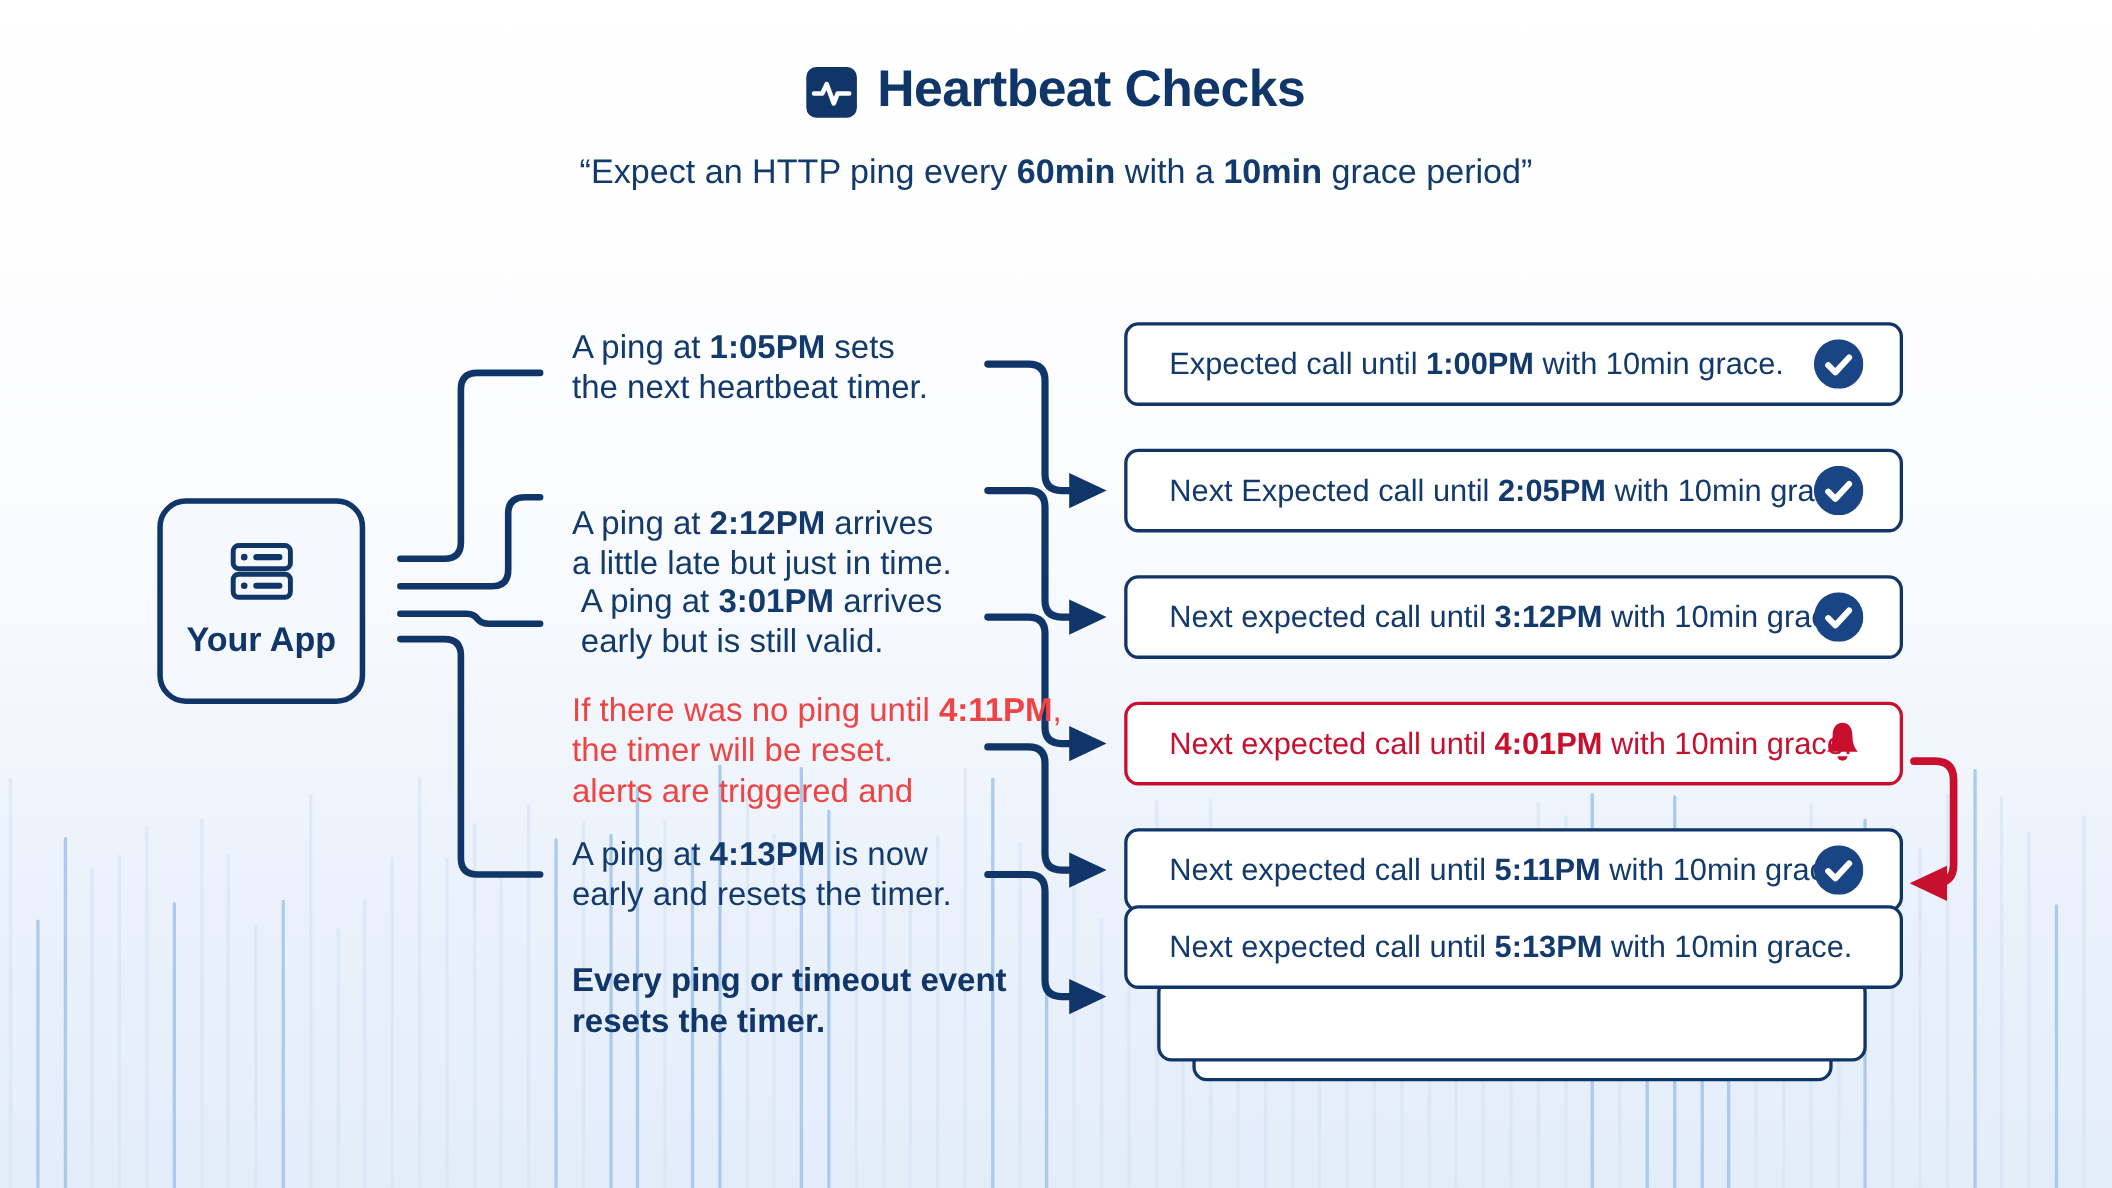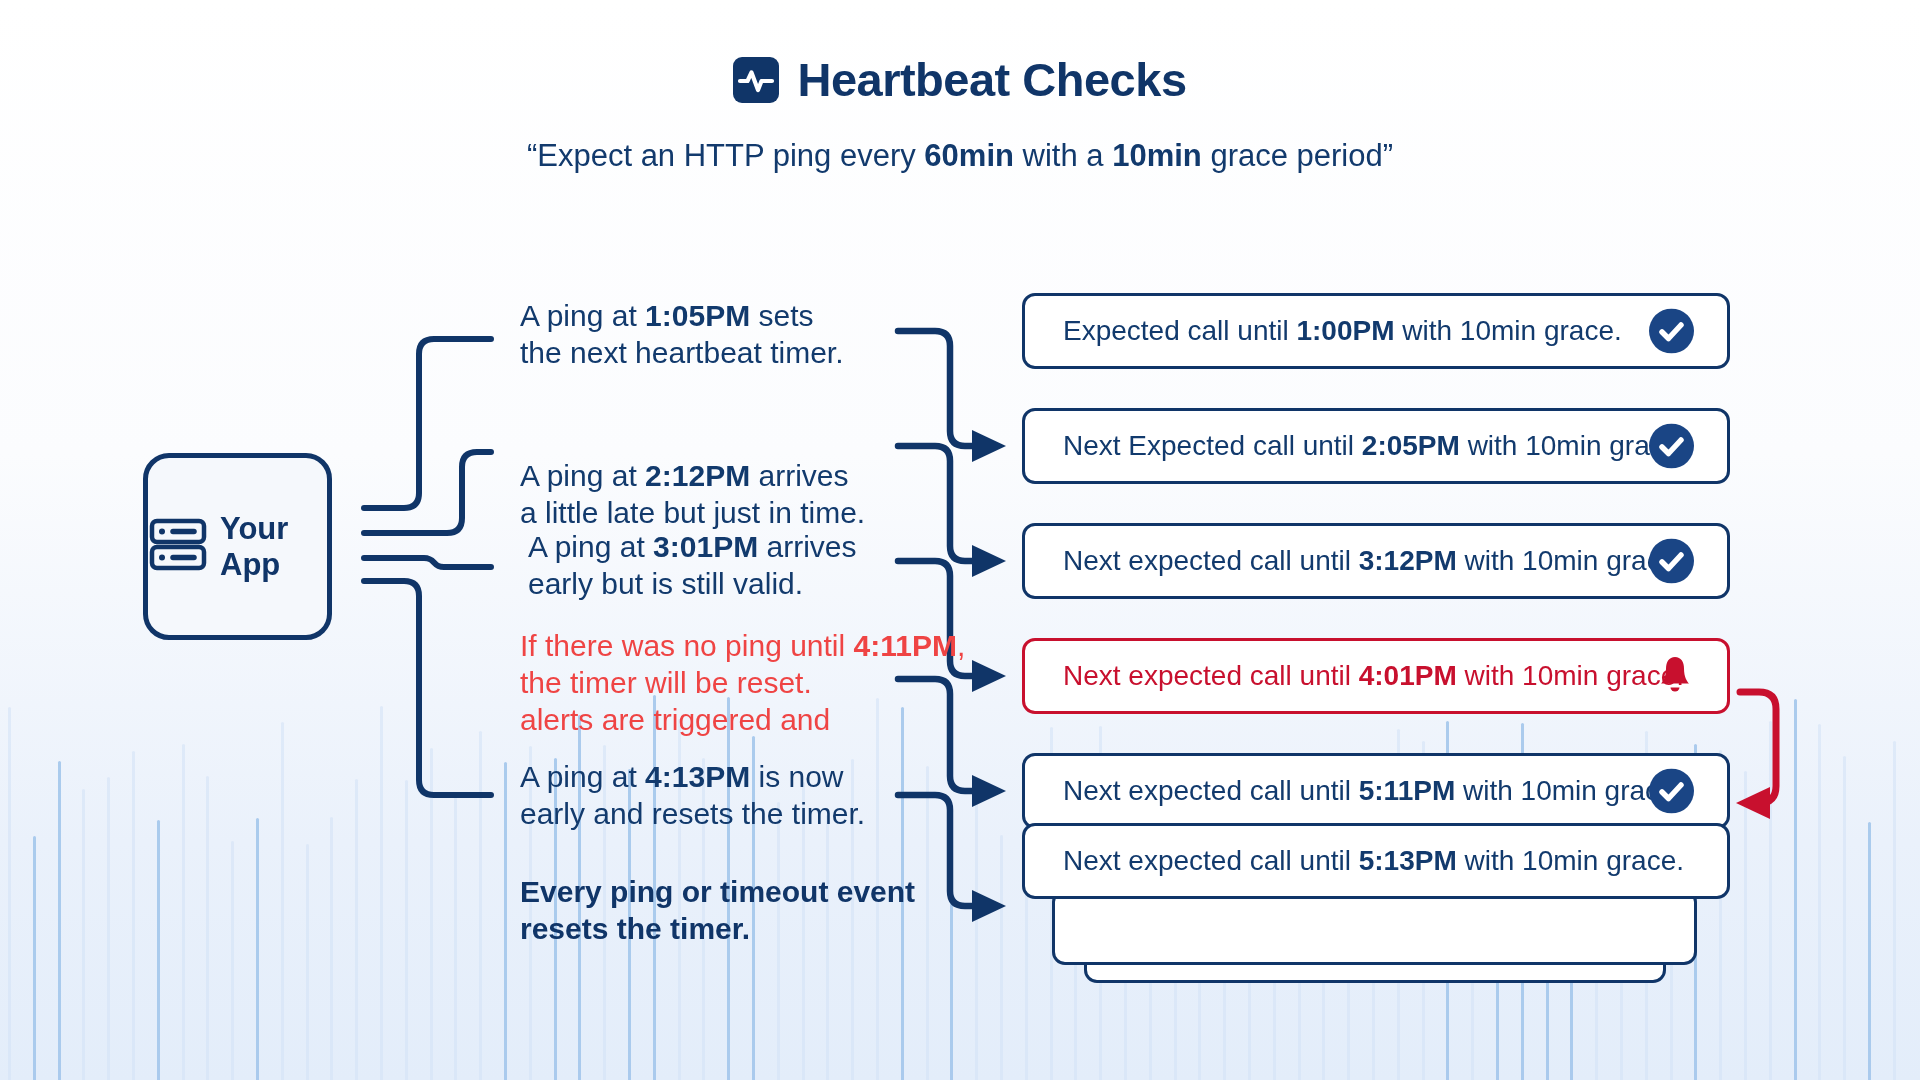--- a/index.html
+++ b/index.html
@@ -7,29 +7,29 @@
     width:1920px;height:1080px;position:relative;overflow:hidden;
     font-family:"Liberation Sans",sans-serif;
     background:linear-gradient(180deg,#ffffff 0%,#fbfcfe 42%,#eaf1fb 78%,#e3edfa 100%);
   }
   .layer{position:absolute;inset:0;}
   
   #waveform{z-index:0;}
   .bar{position:absolute;bottom:0;border-radius:2px 2px 0 0;}
   
   #content{z-index:1;}
-  .title-row{position:absolute;top:52px;left:0;width:1920px;display:flex;justify-content:center;align-items:center;gap:18px;}
+  .title-row{position:absolute;top:52px;left:0;width:1920px;display:flex;justify-content:center;align-items:flex-end;gap:18px;}
   .title-icon{width:46px;height:46px;border-radius:9px;background:#103568;display:flex;align-items:center;justify-content:center;flex:0 0 auto;}
   .title-text{font-size:47px;font-weight:800;color:#103568;letter-spacing:-0.5px;}
   .subtitle{position:absolute;top:138px;left:0;width:1920px;text-align:center;font-size:31px;color:#123a6d;}
   .subtitle b{font-weight:700;}
   .app-box{
     position:absolute;left:143px;top:453px;width:189px;height:187px;box-sizing:border-box;
     border:5px solid #103568;border-radius:26px;background:#f5f8fc;
-    display:flex;flex-direction:row;align-items:center;justify-content:center;gap:12px;
+    display:flex;flex-direction:column;align-items:center;justify-content:center;gap:12px;
   }
   .app-label{font-size:31px;font-weight:700;color:#103568;}
   svg.connectors{position:absolute;left:0;top:0;width:1920px;height:1080px;pointer-events:none;}
   .annotation{position:absolute;font-size:30px;line-height:37px;color:#123a6d;white-space:nowrap;}
   .annotation b{font-weight:700;}
   .annotation.red{color:#ef4444;}
   .annotation.allbold{font-weight:700;color:#103568;}
   .hbox{
     position:absolute;left:1022px;width:708px;height:76px;box-sizing:border-box;
     background:#ffffff;border:3.5px solid #103568;border-radius:13px;

